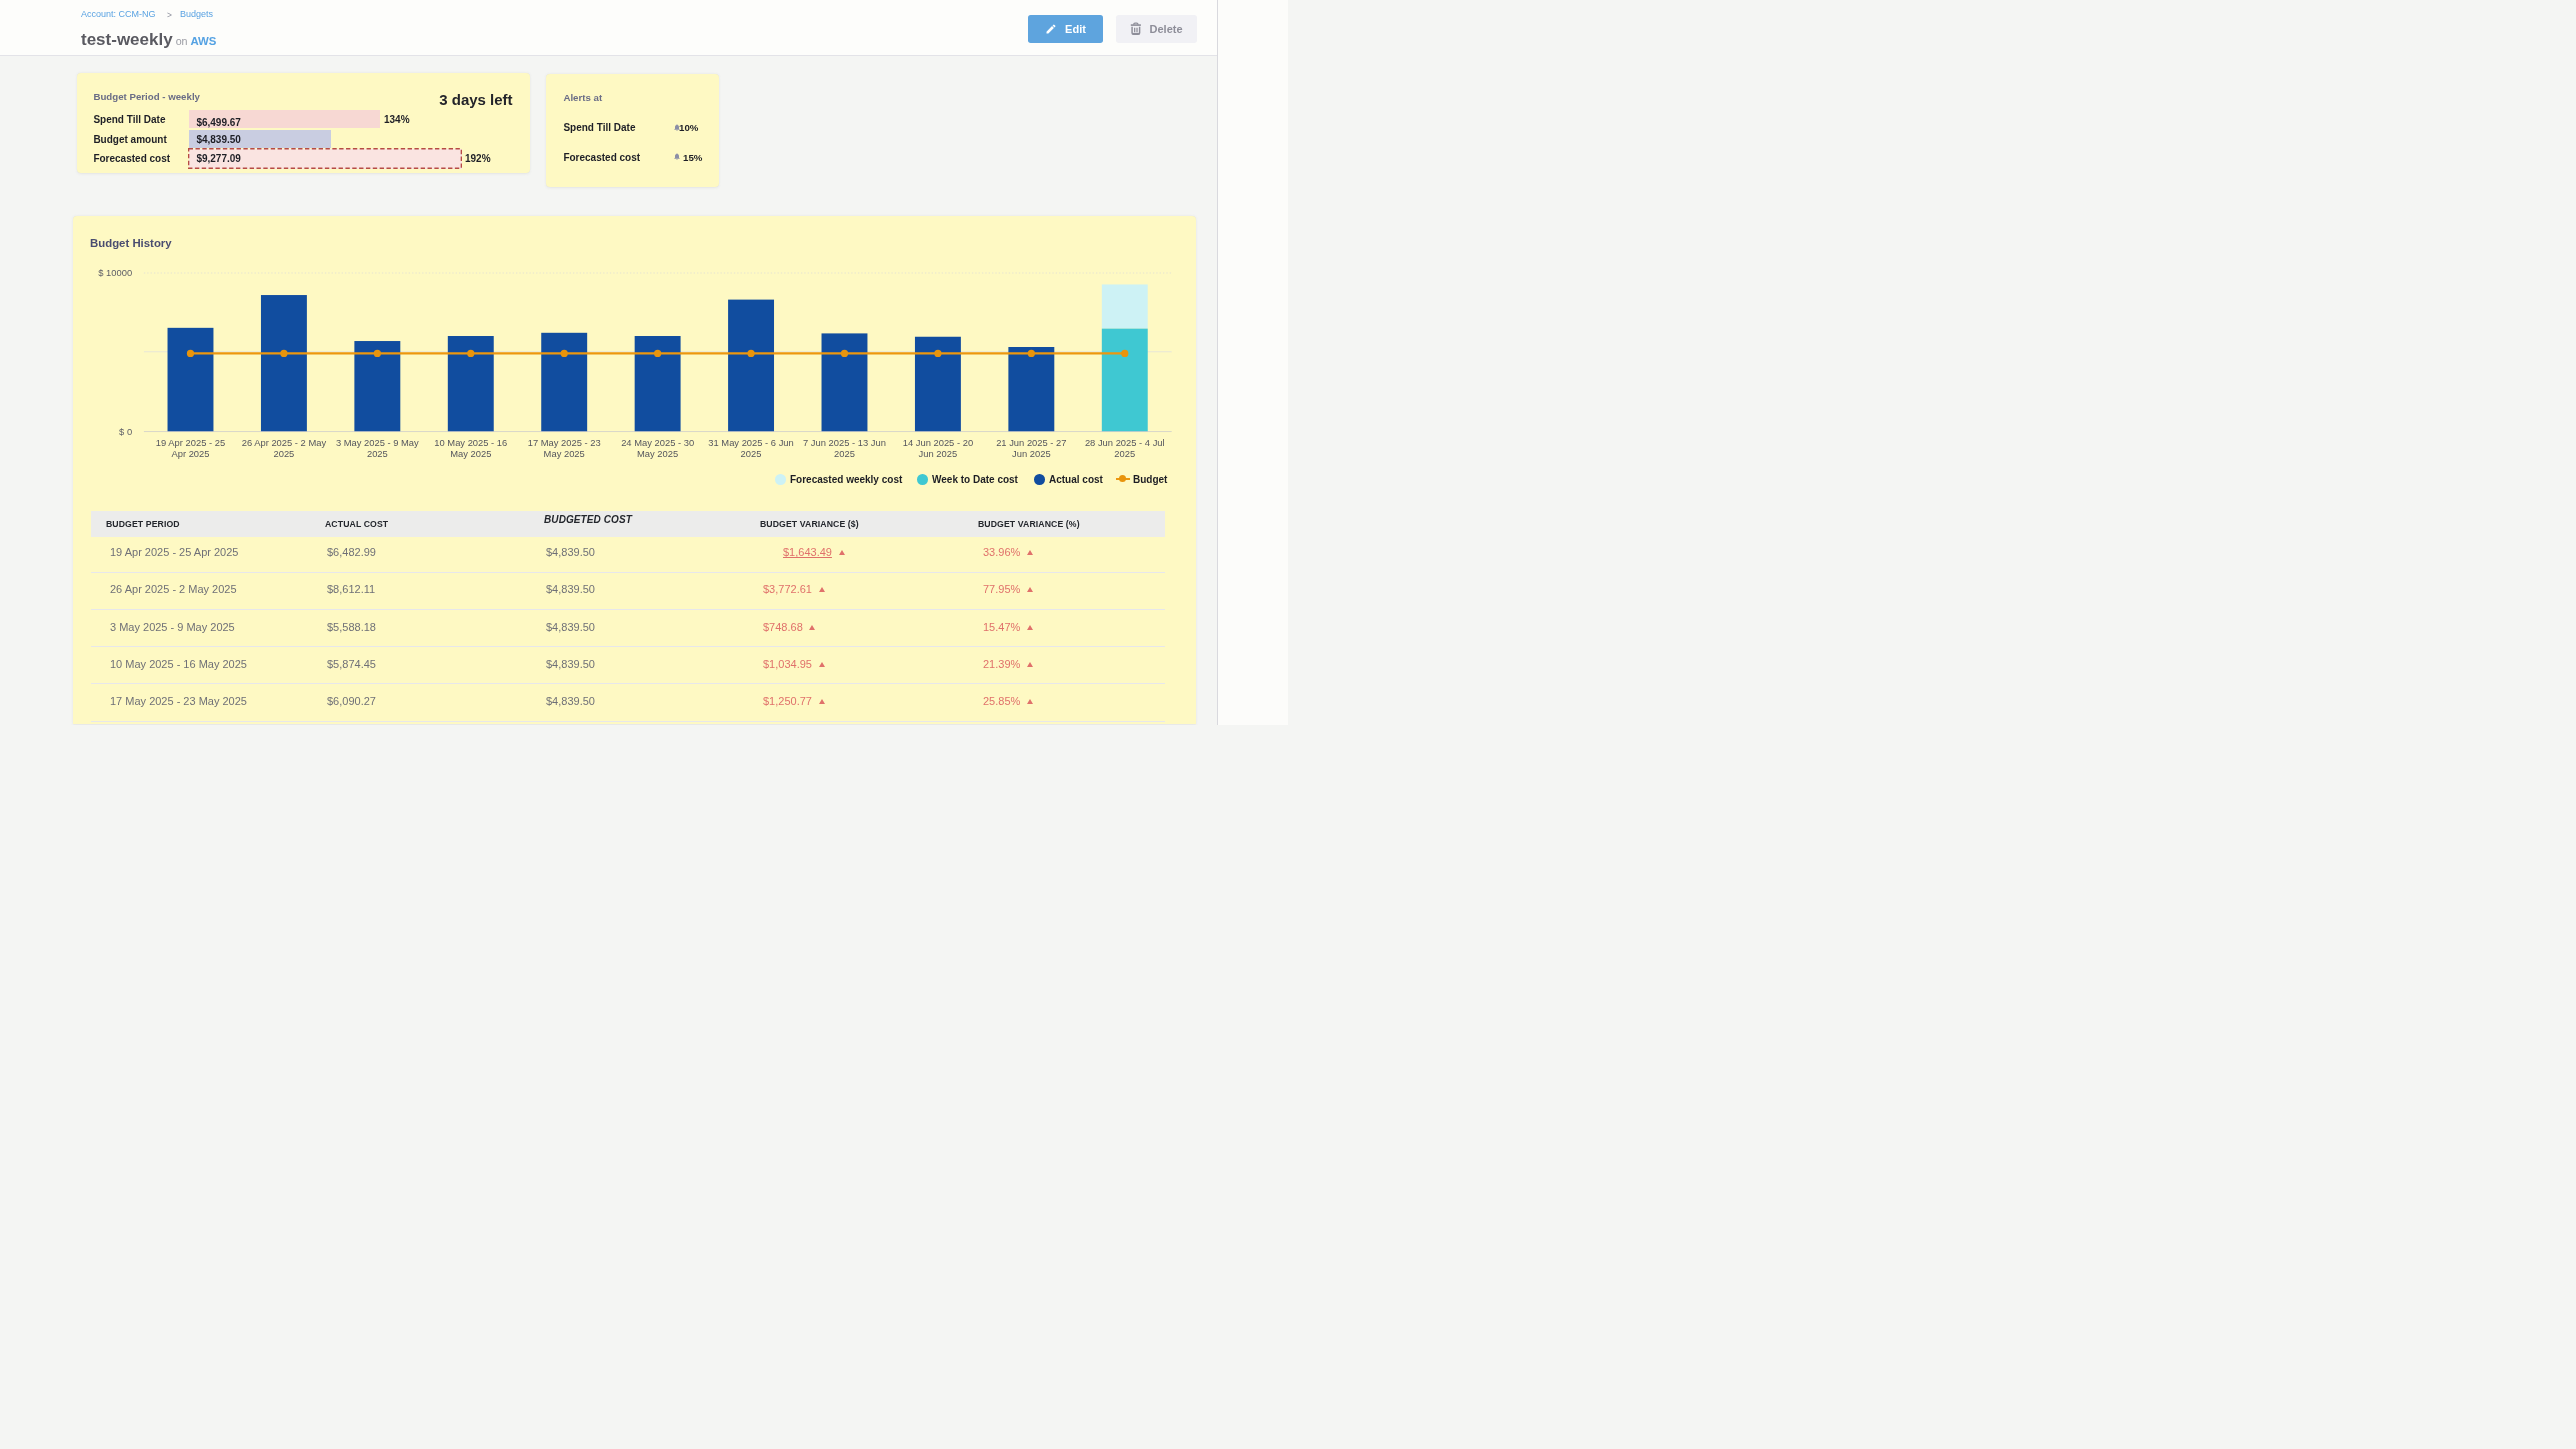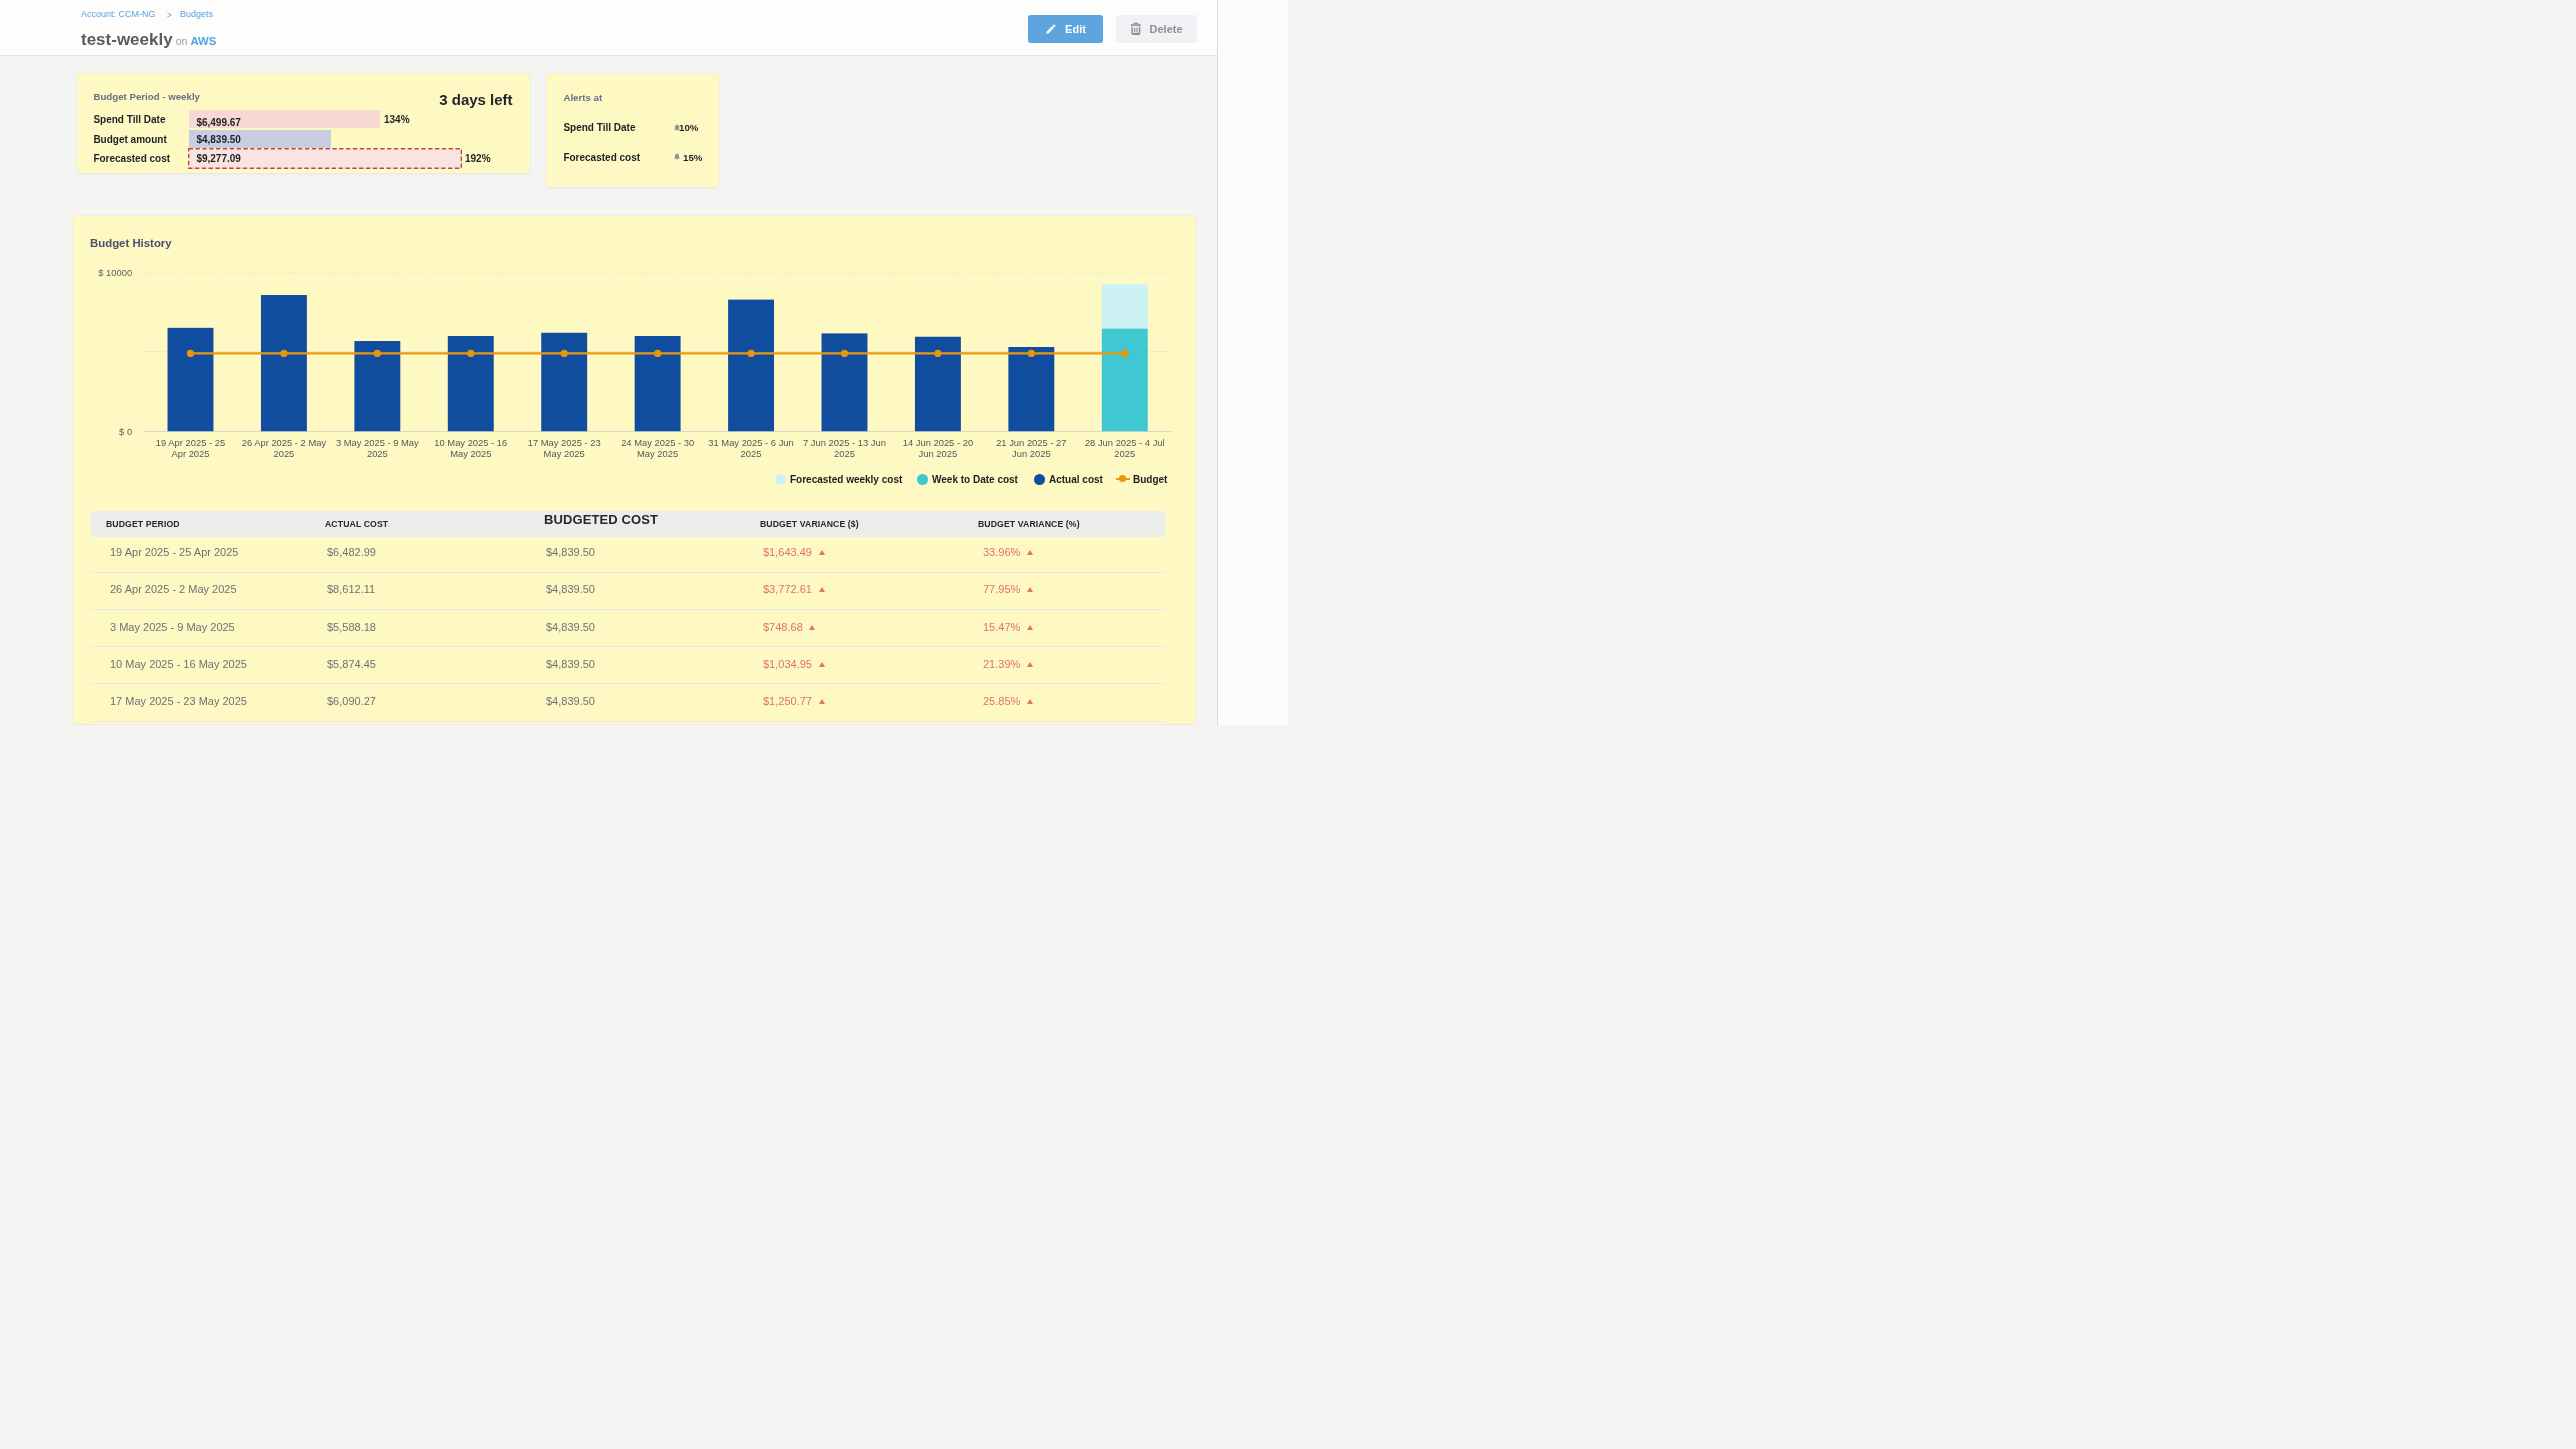--- a/index.html
+++ b/index.html
@@ -149,34 +149,34 @@
 <div class="abs" style="left:932px; top:474px; font-size:10px; font-weight:bold; color:#1d1e24;">Week to Date cost</div>
 <div class="abs" style="left:1034px; top:474px; width:10.7px; height:10.7px; border-radius:50%; background:#114d9f;"></div>
 <div class="abs" style="left:1049px; top:474px; font-size:10px; font-weight:bold; color:#1d1e24;">Actual cost</div>
 <div class="abs" style="left:1116px; top:478px; width:13.8px; height:2.3px; background:#ec970f;"></div>
 <div class="abs" style="left:1119px; top:475px; width:7.4px; height:7.4px; border-radius:50%; background:#e8940c;"></div>
 <div class="abs" style="left:1133px; top:474px; font-size:10px; font-weight:bold; color:#1d1e24;">Budget</div>
 
 <div class="abs" style="left:91px; top:511px; width:1074px; height:25.5px; background:#ececeb;"></div>
 <div class="abs" style="left:106px; top:511px; height:25px; display:flex; align-items:center; font-size:8.7px; font-weight:bold; color:#24272d; letter-spacing:0.1px;">BUDGET PERIOD</div>
 <div class="abs" style="left:325px; top:511px; height:25.5px; display:flex; align-items:center; font-size:8.7px; font-weight:bold; color:#24272d; letter-spacing:0.1px;">ACTUAL COST</div>
-<div class="abs" style="left:544px; top:511px; height:16px; display:flex; align-items:center; font-size:13px; font-weight:bold; color:#24272d; letter-spacing:0.1px;">BUDGETED COST</div>
+<div class="abs" style="left:544px; top:511px; height:16px; display:flex; align-items:center; font-size:10px; font-weight:bold; color:#24272d; letter-spacing:0.1px;font-style:italic;">BUDGETED COST</div>
 <div class="abs" style="left:760px; top:511px; height:25.5px; display:flex; align-items:center; font-size:8.7px; font-weight:bold; color:#24272d; letter-spacing:0.1px;">BUDGET VARIANCE ($)</div>
 <div class="abs" style="left:978px; top:511px; height:25.5px; display:flex; align-items:center; font-size:8.7px; font-weight:bold; color:#24272d; letter-spacing:0.1px;">BUDGET VARIANCE (%)</div>
 
 <style>
   .rtxt { position:absolute; font-size:11px; color:#6f7077; white-space:nowrap; }
   .red { color:#e0716b; }
   .tri { display:inline-block; width:0; height:0; border-left:3.8px solid transparent; border-right:3.8px solid transparent; border-bottom:5.7px solid #e0716b; margin-left:6.7px; position:relative; top:-0.7px; }
   .sep { position:absolute; left:91px; width:1074px; height:0.7px; background:#e7e7eb; }
 </style>
 <div class="rtxt" style="left:110px; top:546px;">19 Apr 2025 - 25 Apr 2025</div>
 <div class="rtxt" style="left:327px;   top:546px;">$6,482.99</div>
 <div class="rtxt" style="left:546px; top:546px;">$4,839.50</div>
-<div class="rtxt red" style="left:763px; top:546px;">$1,643.49<span class="tri"></span></div>
+<div class="rtxt red" style="left:783px; top:546px;text-decoration:underline;">$1,643.49<span class="tri"></span></div>
 <div class="rtxt red" style="left:983px;  top:546px;">33.96%<span class="tri"></span></div>
 <div class="sep" style="top:572px;"></div>
 <div class="rtxt" style="left:110px; top:583px;">26 Apr 2025 - 2 May 2025</div>
 <div class="rtxt" style="left:327px;   top:583px;">$8,612.11</div>
 <div class="rtxt" style="left:546px; top:583px;">$4,839.50</div>
 <div class="rtxt red" style="left:763px; top:583px;">$3,772.61<span class="tri"></span></div>
 <div class="rtxt red" style="left:983px;  top:583px;">77.95%<span class="tri"></span></div>
 <div class="sep" style="top:609px;"></div>
 <div class="rtxt" style="left:110px; top:621px;">3 May 2025 - 9 May 2025</div>
 <div class="rtxt" style="left:327px;   top:621px;">$5,588.18</div>

